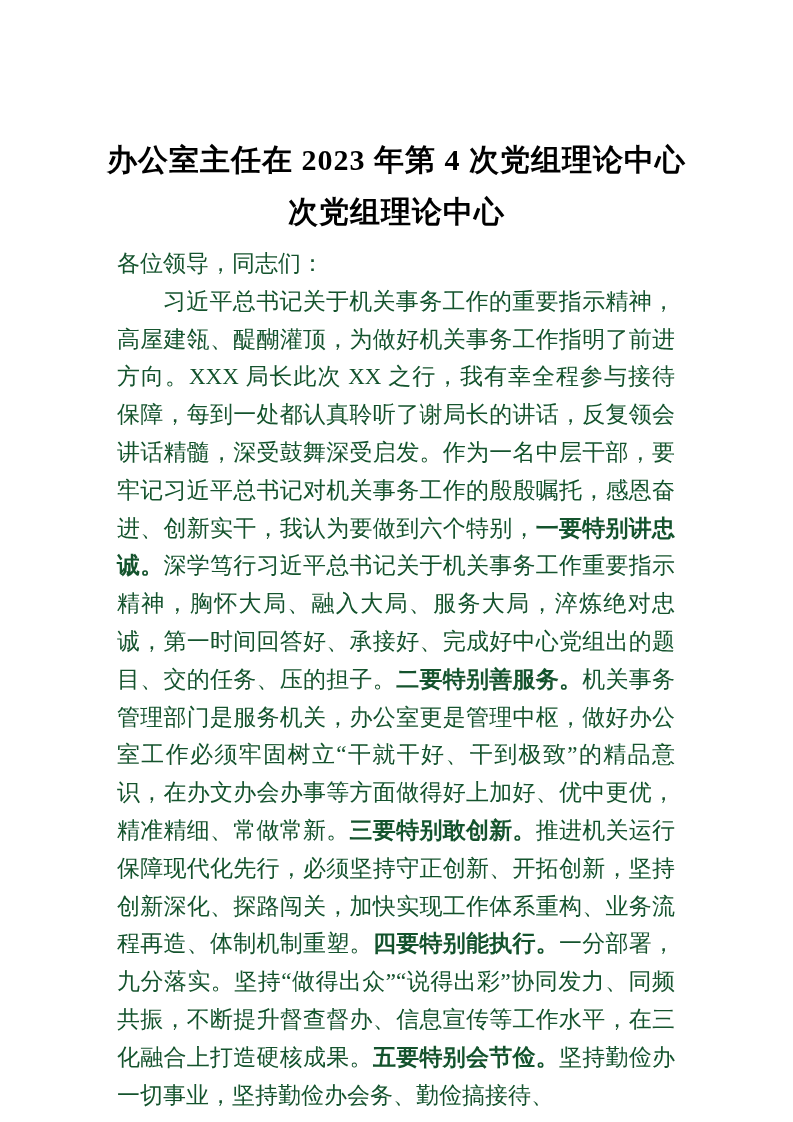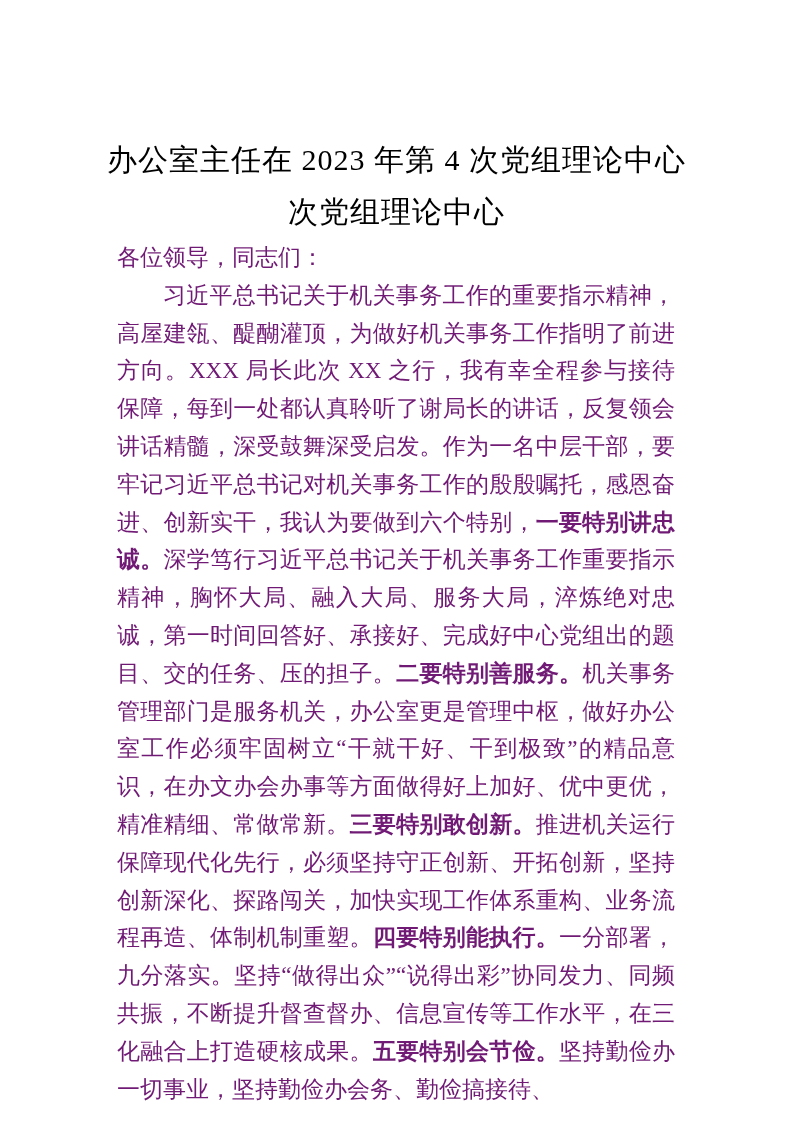--- a/index.html
+++ b/index.html
@@ -13,36 +13,36 @@
     height: 1122px;
     background: #ffffff;
     color: #000000;
     overflow: hidden;
     font-family: "Liberation Serif", "DejaVu Serif", serif;
   }
   .doc-title {
     margin-top: 134px;
     width: 100%;
     text-align: center;
-    font-weight: normal;
+    font-weight: bold;
     font-size: 30px;
     line-height: 52px;
     letter-spacing: 1px;
     color: #000000;
   }
   .doc-title .title-line {
     white-space: nowrap;
   }
   .doc-body {
-    margin: 1px 118px 0 117px;
+    margin: 7px 118px 0 117px;
     font-size: 23px;
     line-height: 37.8px;
     text-align: justify;
     text-justify: inter-ideograph;
-    color: #701a75;
+    color: #14532d;
   }
   .salutation {
     text-indent: 0;
   }
   .main-paragraph {
     text-indent: 2em;
   }
   .main-paragraph b {
     font-weight: bold;
   }

